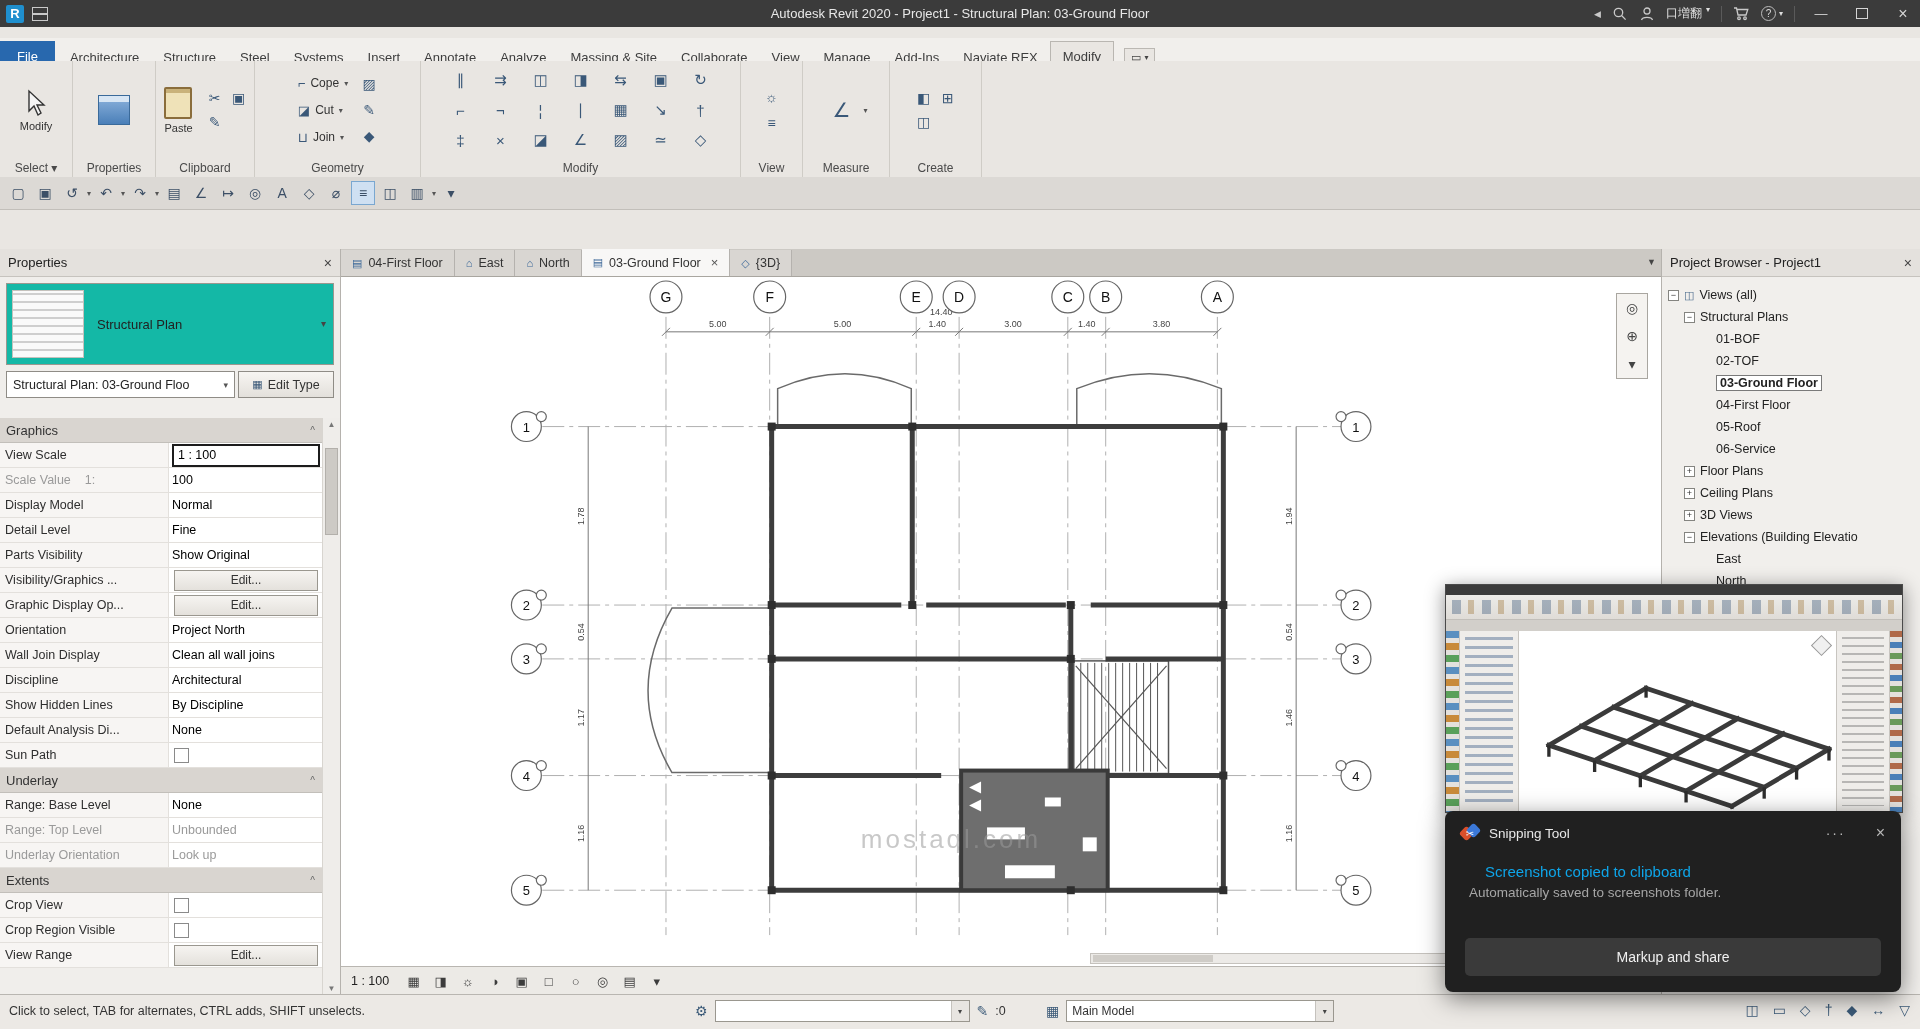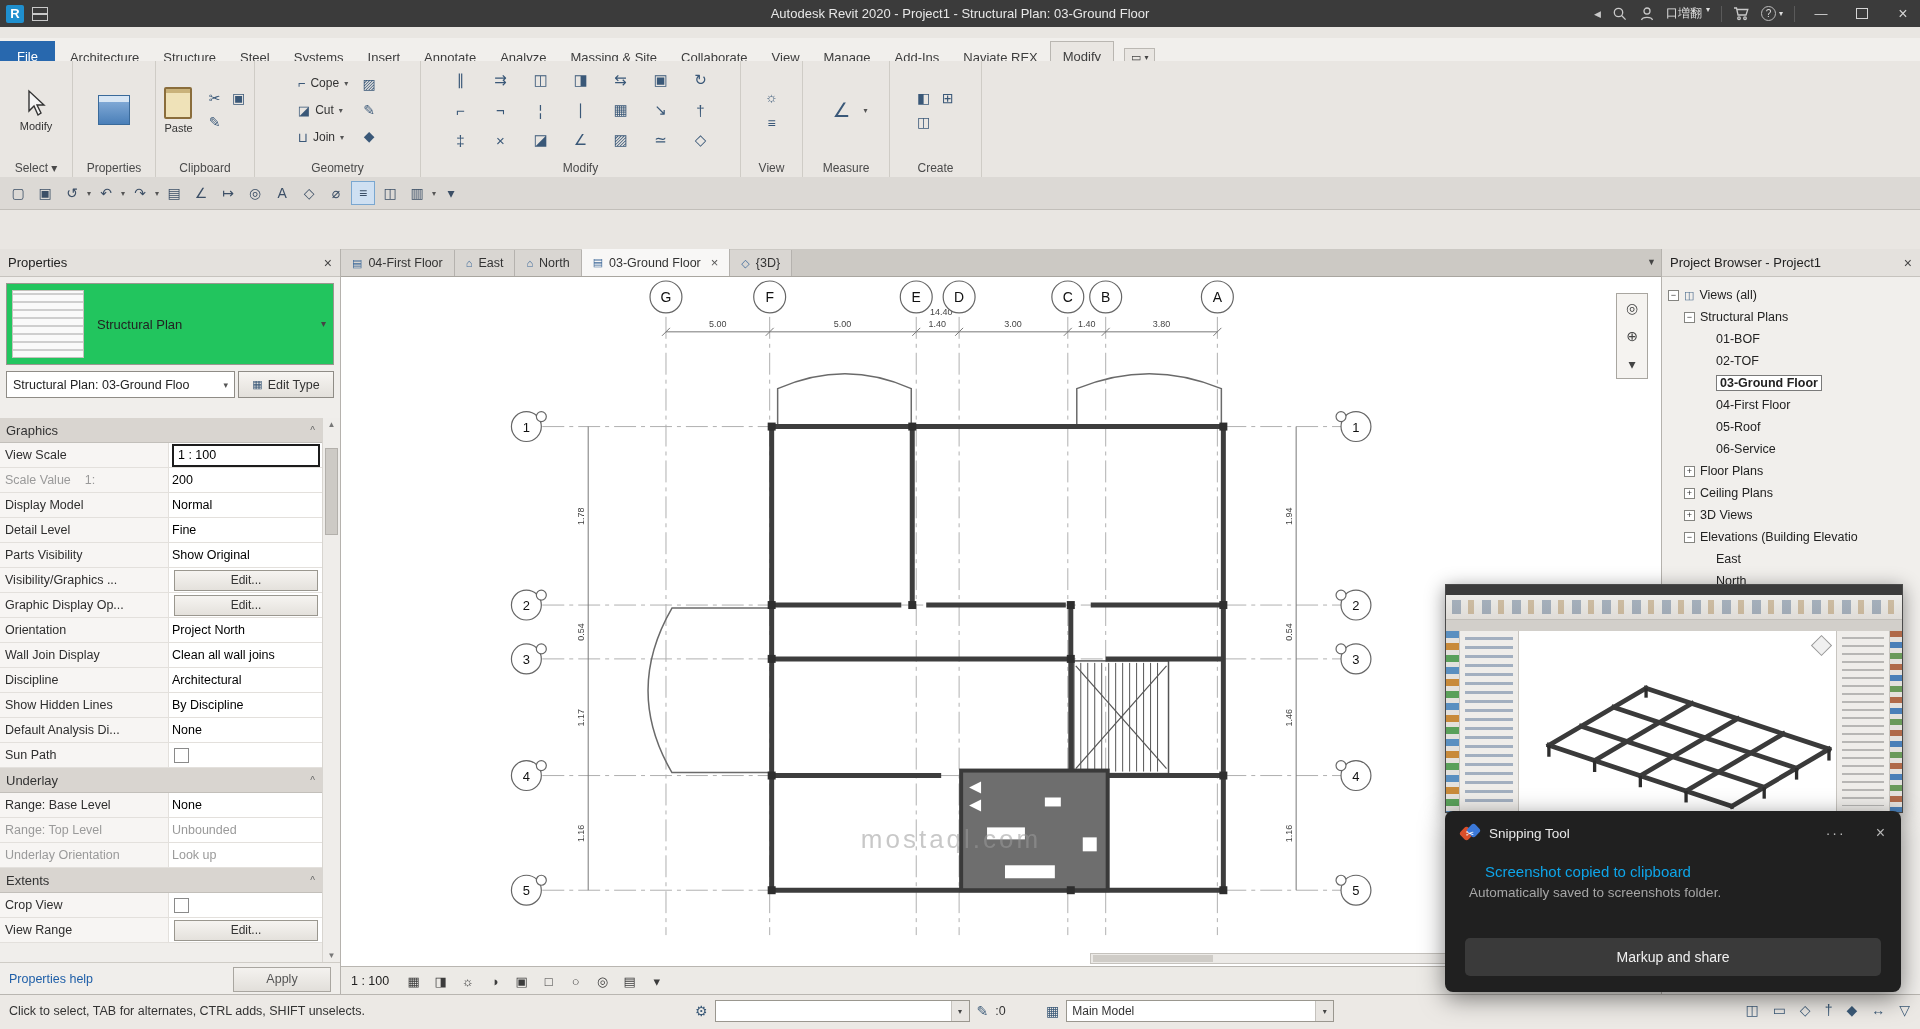--- a/index.html
+++ b/index.html
@@ -45,21 +45,21 @@
   
   .qat{position:absolute;top:177px;left:0;right:0;height:32px;background:#dcd9d5;border-bottom:1px solid #c2bfba;display:flex;align-items:center;padding-left:6px;gap:3px;z-index:9;}
   .qicon{width:24px;height:24px;font-size:14px;color:#3c4f66;}
   .qicon.on{background:#cfe0f2;border:1px solid #7aa7d0;box-sizing:border-box;}
   
   .main{position:absolute;top:249px;left:0;right:0;bottom:34px;}
   
   .props{position:absolute;left:0;top:0;width:340px;bottom:0;background:#f0eeeb;border-right:1px solid #b5b2ad;display:flex;flex-direction:column;}
   .pane-header{height:27px;background:#e4e1dd;display:flex;align-items:center;padding:0 8px;font-size:13px;color:#222;border-bottom:1px solid #c6c3be;flex:none;}
   .pane-close{margin-left:auto;color:#444;font-size:14px;}
-  .type-block{margin:6px;height:80px;background:#22c55e;border:1px solid #9a978f;display:flex;align-items:center;position:relative;flex:none;}
+  .type-block{margin:6px;height:80px;background:#14b8a6;border:1px solid #9a978f;display:flex;align-items:center;position:relative;flex:none;}
   .type-thumb{width:70px;height:66px;margin:5px;border:1px solid #c5c2bd;background:repeating-linear-gradient(0deg,#fafafa 0 6px,#cfcfcf 6px 8px),linear-gradient(90deg,#eee 0 12px,#bbb 12px 15px,#eee 15px);}
   .type-name{font-size:13px;color:#222;margin-left:8px;}
   .type-caret{position:absolute;right:7px;top:34px;font-size:10px;color:#444;}
   .selector-row{display:flex;margin:0 6px 20px;gap:3px;height:27px;flex:none;}
   .inst-combo{flex:1;background:#fff;border:1px solid #8f8c86;font-size:12.5px;display:flex;align-items:center;padding:0 6px;color:#222;white-space:nowrap;overflow:hidden;}
   .inst-combo .cc{margin-left:auto;font-size:9px;color:#555;}
   .edit-type-btn{width:94px;border:1px solid #8f8c86;background:linear-gradient(#f7f5f2,#e3e0db);font-size:12.5px;color:#333;display:flex;align-items:center;justify-content:center;gap:5px;}
   .ptable-wrap{flex:1;position:relative;overflow:hidden;background:#f0eeeb;}
   .ptable{position:absolute;left:0;top:0;right:17px;}
   .psec{height:24px;background:#d9d5d0;display:flex;align-items:center;padding:0 6px;font-size:13px;color:#333;border-bottom:1px solid #c2bfba;}
@@ -384,21 +384,21 @@
             </div>
             <div class="prow">
               <div class="plabel">View Scale</div>
               <div class="pval">
                 <span class="pinput">1 : 100</span>
               </div>
             </div>
             <div class="prow">
               <div class="plabel muted">Scale Value    1:</div>
               <div class="pval">
-                <span class="ptext">200</span>
+                <span class="ptext">100</span>
               </div>
             </div>
             <div class="prow">
               <div class="plabel">Display Model</div>
               <div class="pval">
                 <span class="ptext">Normal</span>
               </div>
             </div>
             <div class="prow">
               <div class="plabel">Detail Level</div>
@@ -481,40 +481,42 @@
               <div class="pval">
                 <span class="ptext muted">Look up</span>
               </div>
             </div>
             <div class="psec">
               <span class="psec-name">Extents</span>
               <span class="psec-arrows">^</span>
             </div>
             <div class="prow">
               <div class="plabel">Crop View</div>
+              <div class="pval">
+                <span class="pcheck"></span>
+              </div>
+            </div>
+            <div class="prow">
+              <div class="plabel">Crop Region Visible</div>
               <div class="pval">
                 <span class="pcheck"></span>
               </div>
             </div>
             <div class="prow">
               <div class="plabel">View Range</div>
               <div class="pval">
                 <span class="pbtn">Edit...</span>
               </div>
             </div>
           </div>
         <div class="pscroll">
           <span class="arr" style="top:2px">▲</span>
           <span class="arr" style="bottom:2px">▼</span>
           <span class="pscroll-thumb"></span>
         </div>
-      </div>
-      <div class="props-bottom">
-        <span class="help-link">Properties help</span>
-        <span class="apply-btn">Apply</span>
       </div>
     </div>
 
     <div class="drawing">
       <div class="vtabs">
         <div style="display:flex;align-items:flex-end;height:100%">
             <div class="vtab">
               <span class="vicon">▤</span>
               <span class="vlabel">04-First Floor</span>
             </div>

